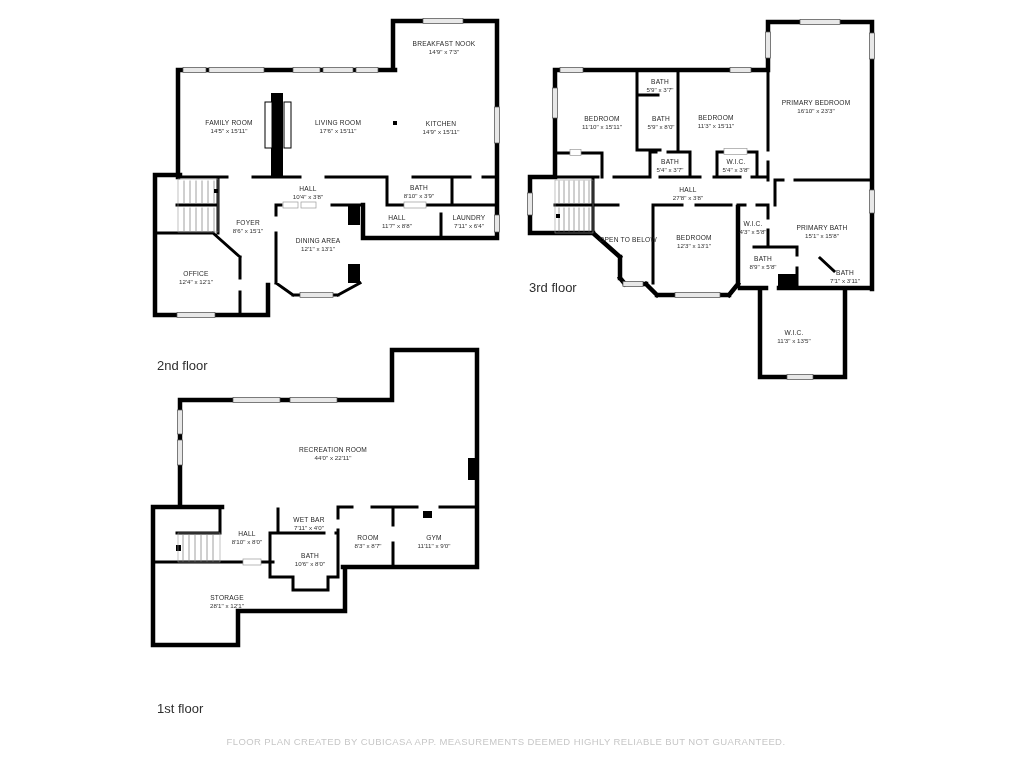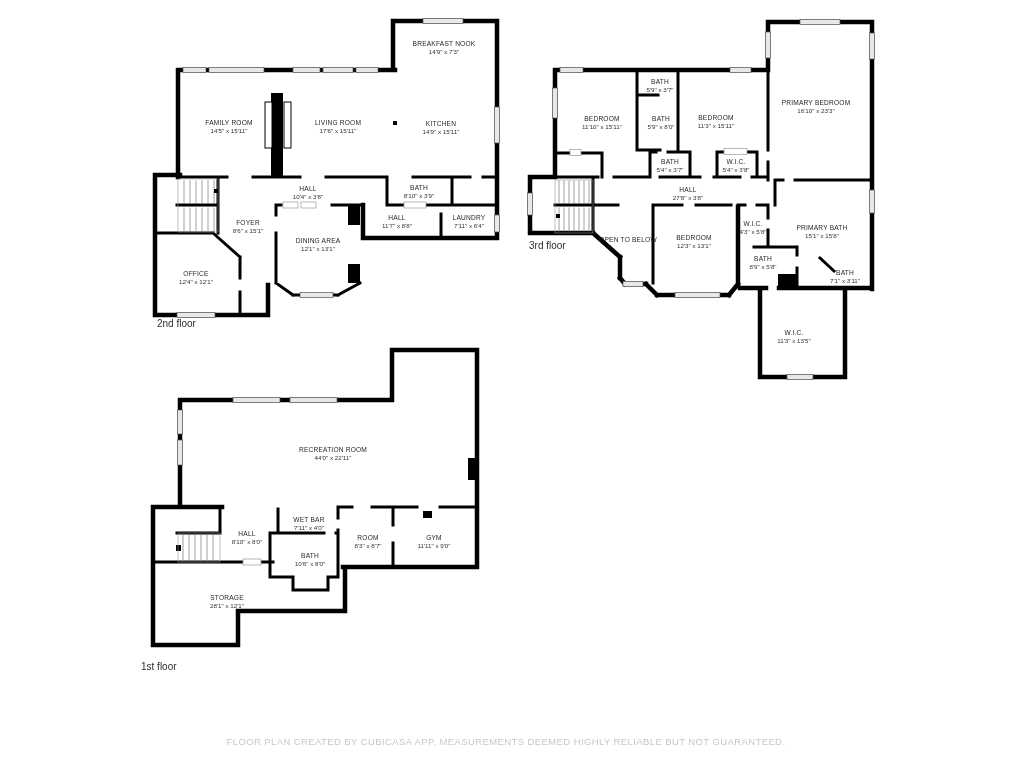--- a/index.html
+++ b/index.html
@@ -3,21 +3,21 @@
 <meta charset="utf-8">
 <style>
   html,body{margin:0;padding:0;background:#fff;}
   #canvas{position:relative;width:1024px;height:768px;background:#ffffff;overflow:hidden;
           font-family:"Liberation Sans", sans-serif;}
   #plan-svg{position:absolute;left:0;top:0;}
   .lbl{position:absolute;transform:translate(-50%,-50%);text-align:center;color:#1f1f1f;
        white-space:nowrap;line-height:7.5px;pointer-events:none;}
   .lbl .nm{display:block;font-size:6.6px;letter-spacing:.2px;}
   .lbl .dm{display:block;font-size:6.2px;color:#333;}
-  .floor-label{position:absolute;font-size:10px;color:#2e2e2e;white-space:nowrap;}
+  .floor-label{position:absolute;font-size:13px;color:#2e2e2e;white-space:nowrap;margin-top:40px;}
   #footer-note{position:absolute;left:0;top:736px;width:1012px;text-align:center;
        font-size:9.5px;letter-spacing:.4px;color:#c7c7c7;}
 </style>
 </head>
 <body>
 
 <div id="canvas">
 
 <svg id="plan-svg" width="1024" height="768" viewBox="0 0 1024 768">
 
@@ -329,17 +329,17 @@
       <span class="nm">GYM</span>
       <span class="dm">11'11" x 9'0"</span>
     </div>
 <div class="lbl" style="left:227px;top:601px">
       <span class="nm">STORAGE</span>
       <span class="dm">28'1" x 12'1"</span>
     </div>
 
 <div class="floor-label" style="left:157px;top:318px">2nd floor</div>
 <div class="floor-label" style="left:529px;top:240px">3rd floor</div>
-<div class="floor-label" style="left:141px;top:661px">1st floor</div>
+<div class="floor-label" style="left:157px;top:661px">1st floor</div>
 
 <div id="footer-note">FLOOR PLAN CREATED BY CUBICASA APP. MEASUREMENTS DEEMED HIGHLY RELIABLE BUT NOT GUARANTEED.</div>
 
 </div>
 
 </body></html>

